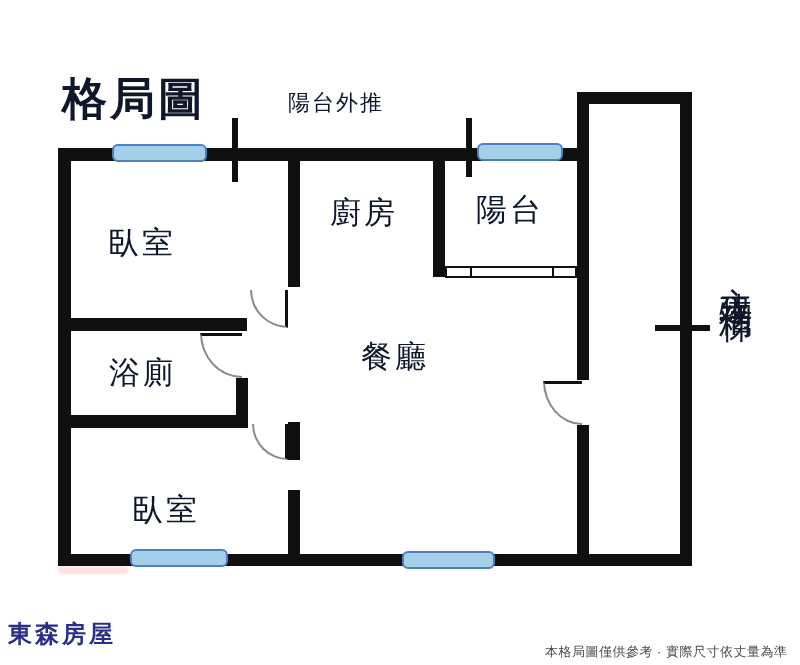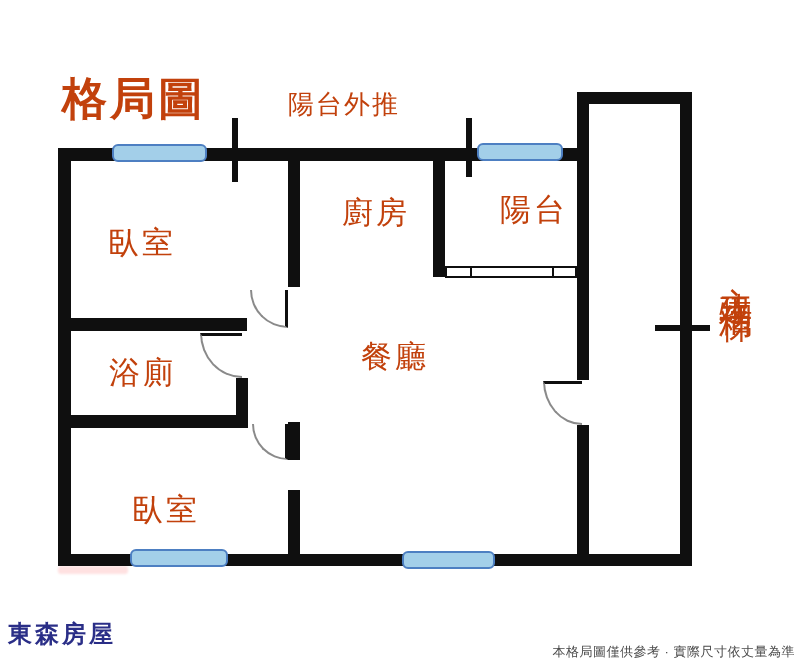--- a/index.html
+++ b/index.html
@@ -31,23 +31,23 @@
   }
   .leaf-right{border-right:3px solid var(--wall,#0f0f0f);}
   .leaf-top{border-top:3px solid var(--wall,#0f0f0f);}
   
   .slider{
     position:absolute;z-index:3;box-sizing:border-box;
     background:#ffffff;border:2px solid var(--wall,#0f0f0f);
   }
   .slider .pane-div{position:absolute;top:0;width:2px;height:100%;background:var(--wall,#0f0f0f);}
   
-  .lbl{position:absolute;color:#c2410c;z-index:6;white-space:nowrap;line-height:1.05;}
+  .lbl{position:absolute;color:#0f172a;z-index:6;white-space:nowrap;line-height:1.05;}
   .title{font-size:45px;font-weight:700;letter-spacing:3px;}
-  .annot{font-size:26px;letter-spacing:2px;}
+  .annot{font-size:22px;letter-spacing:2px;}
   .room{font-size:31px;letter-spacing:3px;}
   .room-big{font-size:45px;letter-spacing:4px;}
   .vertical{
     writing-mode:vertical-rl;text-orientation:upright;
     font-size:33px;letter-spacing:6px;
   }
   .brand{
     font-family:"Liberation Sans","DejaVu Sans",sans-serif;
     font-weight:700;font-size:24px;letter-spacing:3px;
     color:var(--brand,#2a2e87);
@@ -104,24 +104,24 @@
     <div class="pane-div" style="left:23px;"></div>
     <div class="pane-div" style="left:105px;"></div>
   </div>
 
   <div class="watermark-smudge" style="left:58px;top:566px;width:70px;height:8px;"></div>
 
   <div class="lbl title" style="left:62px;top:76px;">格局圖</div>
   <div class="lbl annot" style="left:288px;top:91px;">陽台外推</div>
 
   <div class="lbl room" style="left:108px;top:227px;">臥室</div>
-  <div class="lbl room" style="left:330px;top:197px;margin-left:12px;">廚房</div>
-  <div class="lbl room" style="left:500px;top:194px;">陽台</div>
+  <div class="lbl room" style="left:330px;top:197px;">廚房</div>
+  <div class="lbl room" style="left:476px;top:194px;">陽台</div>
   <div class="lbl room" style="left:361px;top:305px;margin-top:36px;">餐廳</div>
   <div class="lbl room" style="left:109px;top:357px;">浴廁</div>
   <div class="lbl room" style="left:132px;top:494px;">臥室</div>
 
   <div class="lbl vertical" style="left:718px;top:260px;height:210px;">主建物佔梯</div>
 
   <div class="lbl brand" style="left:8px;top:621px;">東森房屋</div>
-  <div class="lbl disclaimer" style="left:545px;top:645px;width:250px;text-align:right;">本格局圖僅供參考 · 實際尺寸依丈量為準</div>
+  <div class="lbl disclaimer" style="left:545px;top:645px;width:250px;text-align:left;">本格局圖僅供參考 · 實際尺寸依丈量為準</div>
 
 </div>
 
 </body></html>

